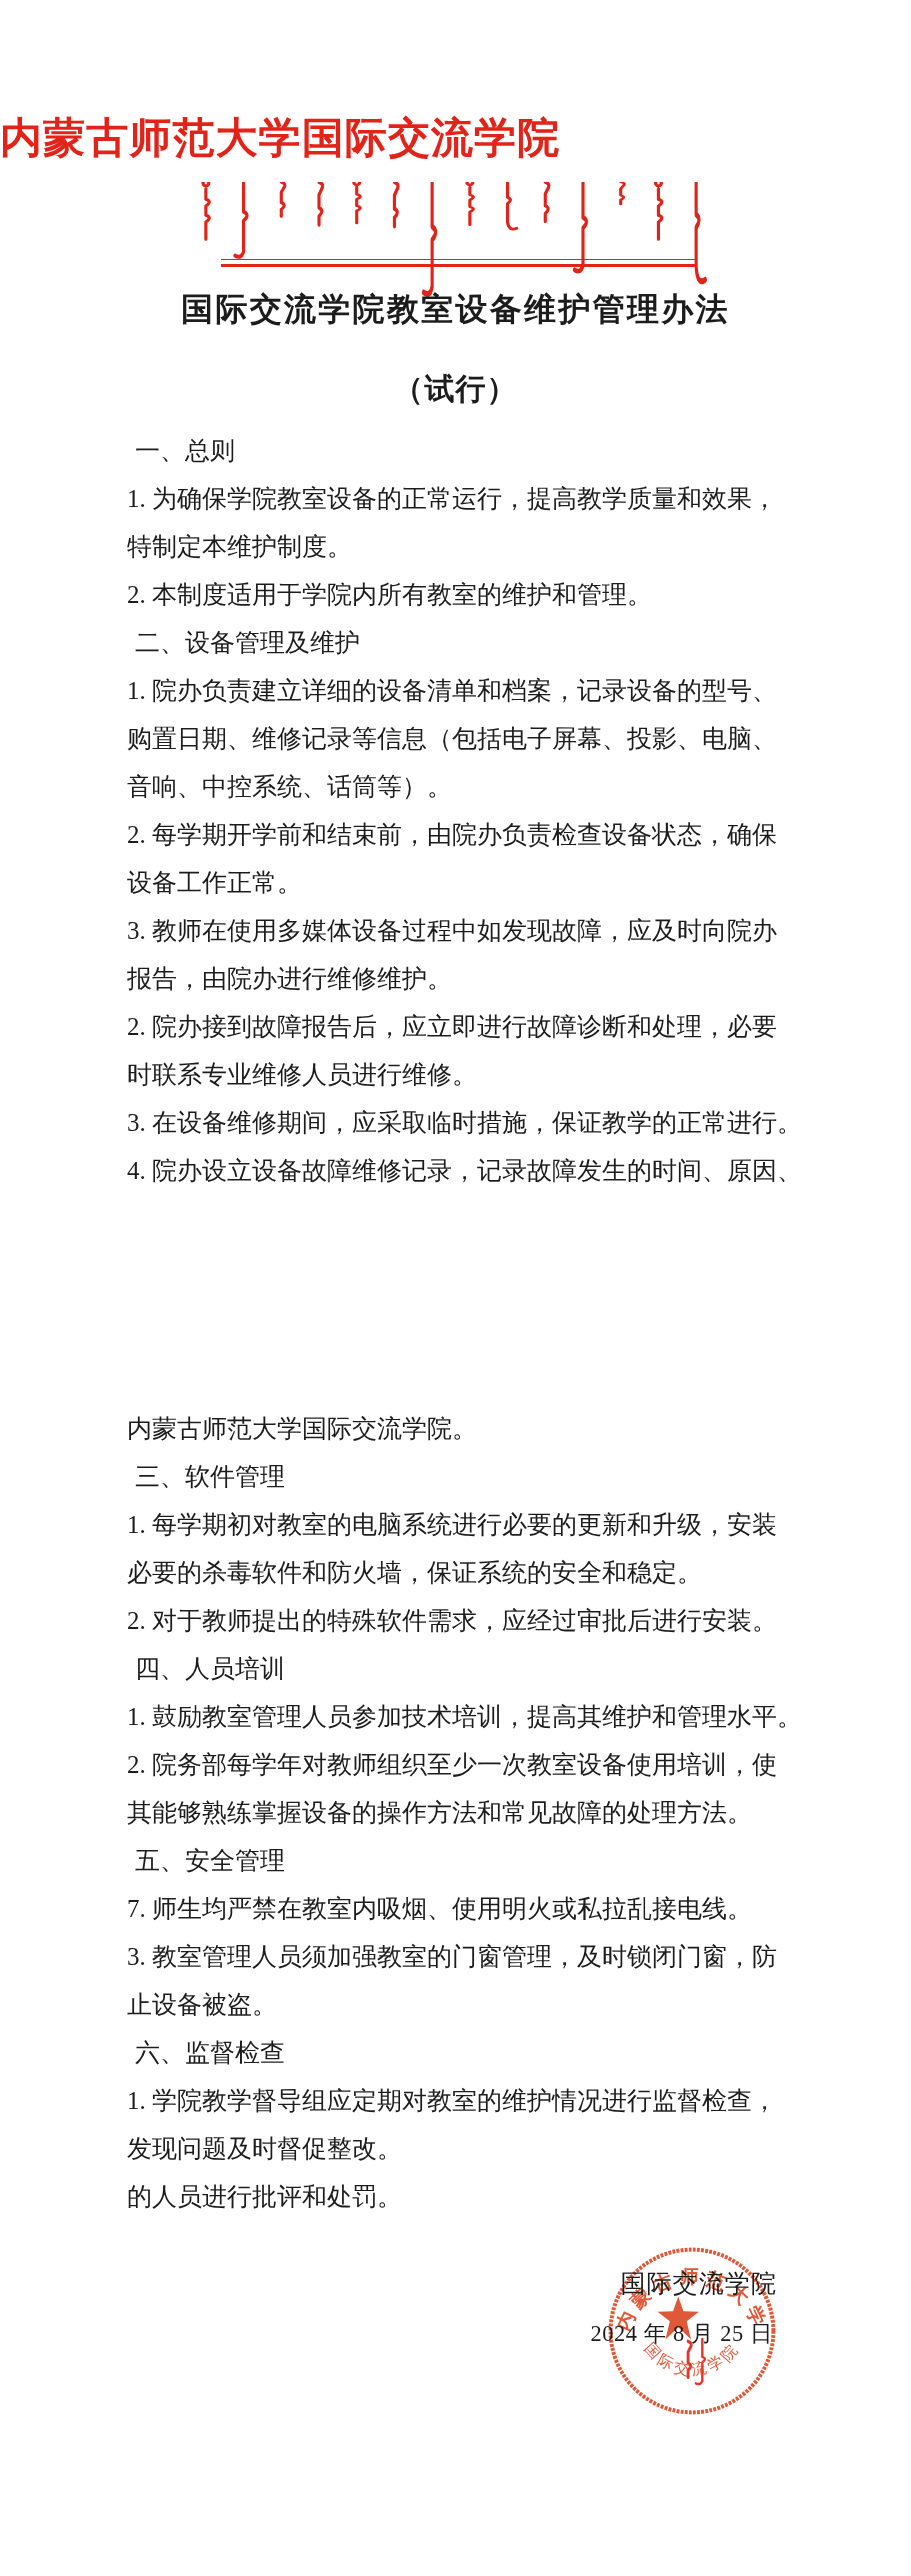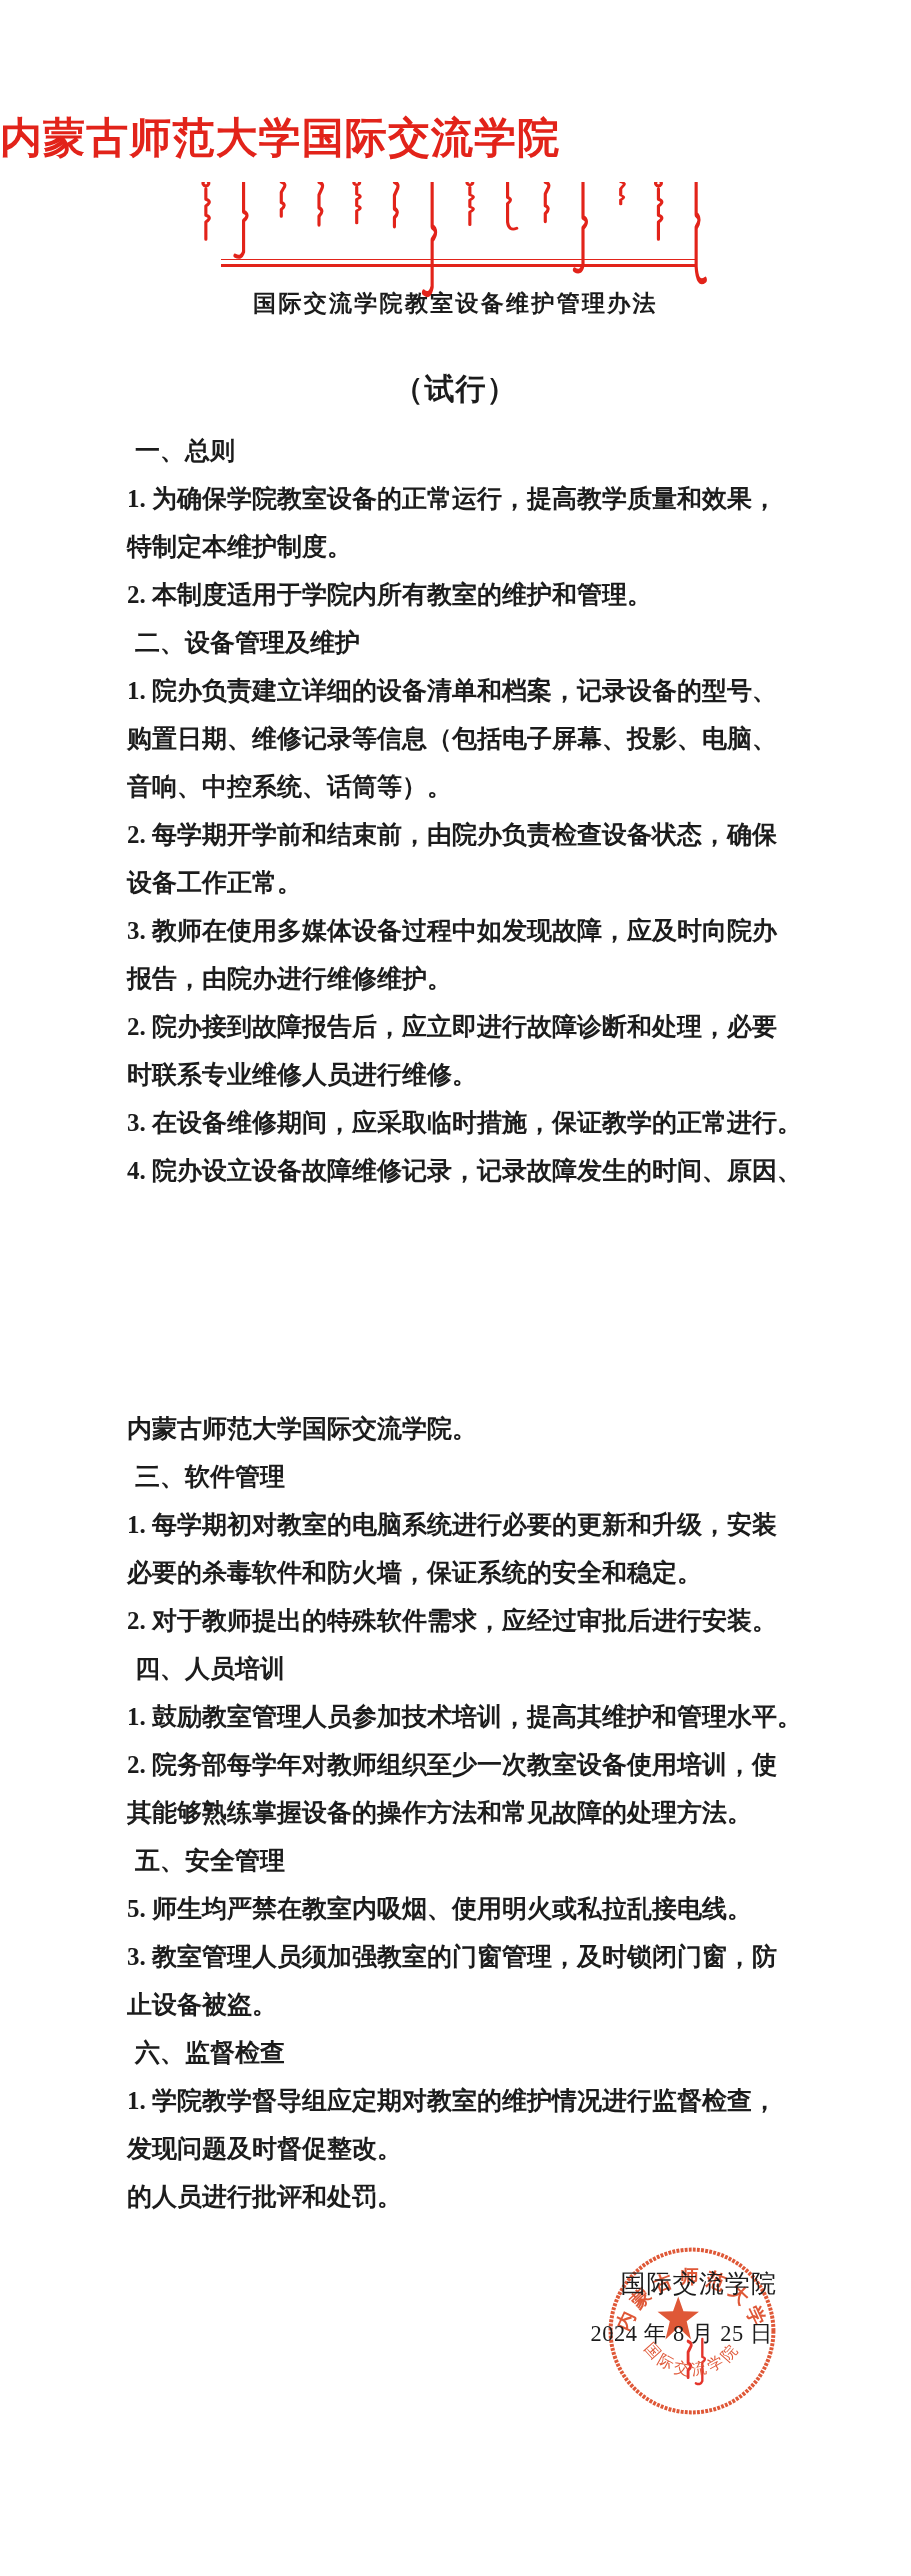--- a/index.html
+++ b/index.html
@@ -19,30 +19,29 @@
     white-space:nowrap;
   }
   .mongolian-banner{position:absolute;top:182px;left:197px;}
   .header-rule{
     position:absolute;top:259px;left:221px;width:475px;height:7.5px;
     border-top:1.7px solid var(--red);border-bottom:3.4px solid var(--red);
     box-sizing:border-box;
   }
   .doc-title{
     position:absolute;top:288px;left:0;width:911px;text-align:center;
-    font-size:23px;font-weight:bold;letter-spacing:2.3px;white-space:nowrap;
+    font-size:32px;font-weight:bold;letter-spacing:2.3px;white-space:nowrap;
   }
   .doc-subtitle{
     position:absolute;top:369px;left:0;width:911px;text-align:center;
     font-size:30px;font-weight:bold;letter-spacing:1.1px;
   }
   .body-lines{
     position:absolute;top:427px;left:127px;width:657px;
     font-size:25px;
-    font-weight:bold;
   }
   .line{
     height:48px;line-height:48px;white-space:pre;overflow:visible;
   }
   .line.section{padding-left:8px;}
   .signature-org{
     position:absolute;top:2267px;right:134px;font-size:25px;
     letter-spacing:1.1px;z-index:3;white-space:pre;
   }
   .signature-date{
@@ -115,21 +114,21 @@
     <div class="line cont" style="margin-top: 210px;">内蒙古师范大学国际交流学院。</div>
     <div class="line section">三、软件管理</div>
     <div class="line item">1. 每学期初对教室的电脑系统进行必要的更新和升级，安装</div>
     <div class="line cont">必要的杀毒软件和防火墙，保证系统的安全和稳定。</div>
     <div class="line item">2. 对于教师提出的特殊软件需求，应经过审批后进行安装。</div>
     <div class="line section">四、人员培训</div>
     <div class="line item">1. 鼓励教室管理人员参加技术培训，提高其维护和管理水平。</div>
     <div class="line item">2. 院务部每学年对教师组织至少一次教室设备使用培训，使</div>
     <div class="line cont">其能够熟练掌握设备的操作方法和常见故障的处理方法。</div>
     <div class="line section">五、安全管理</div>
-    <div class="line item">5. 师生均严禁在教室内吸烟、使用明火或私拉乱接电线。</div>
+    <div class="line item">7. 师生均严禁在教室内吸烟、使用明火或私拉乱接电线。</div>
     <div class="line item">3. 教室管理人员须加强教室的门窗管理，及时锁闭门窗，防</div>
     <div class="line cont">止设备被盗。</div>
     <div class="line section">六、监督检查</div>
     <div class="line item">1. 学院教学督导组应定期对教室的维护情况进行监督检查，</div>
     <div class="line cont">发现问题及时督促整改。</div>
     <div class="line cont">的人员进行批评和处罚。</div>
   </div>
 
 <div class="signature-org">国际交流学院</div>
 <div class="signature-date">2024 年 8 月 25 日</div>

